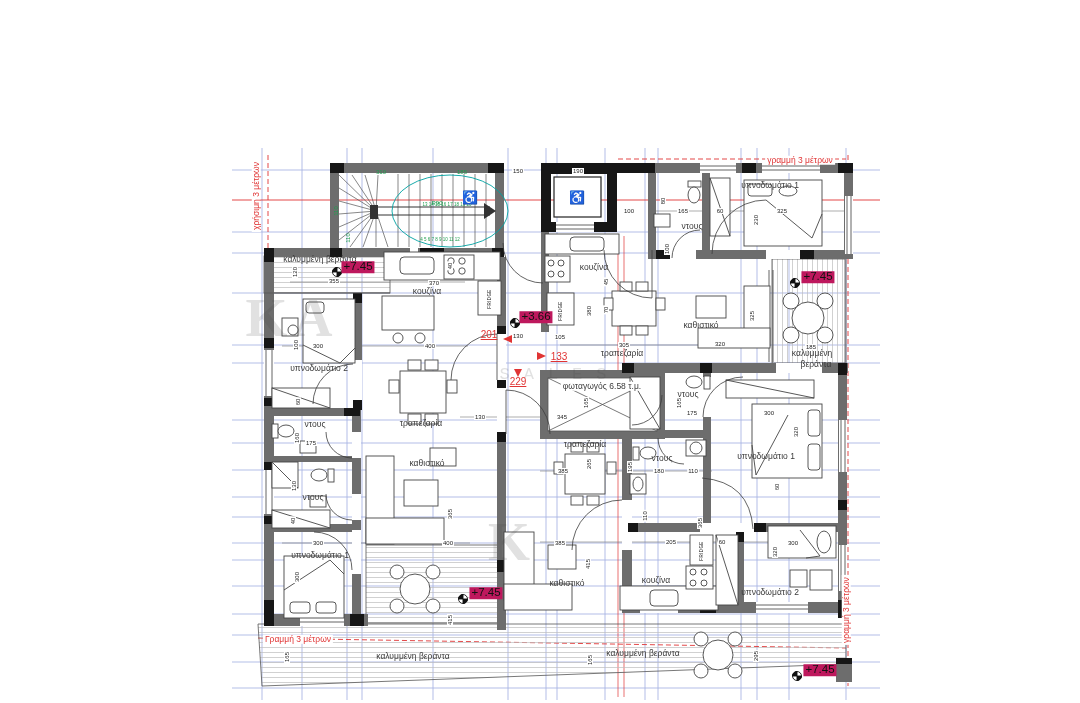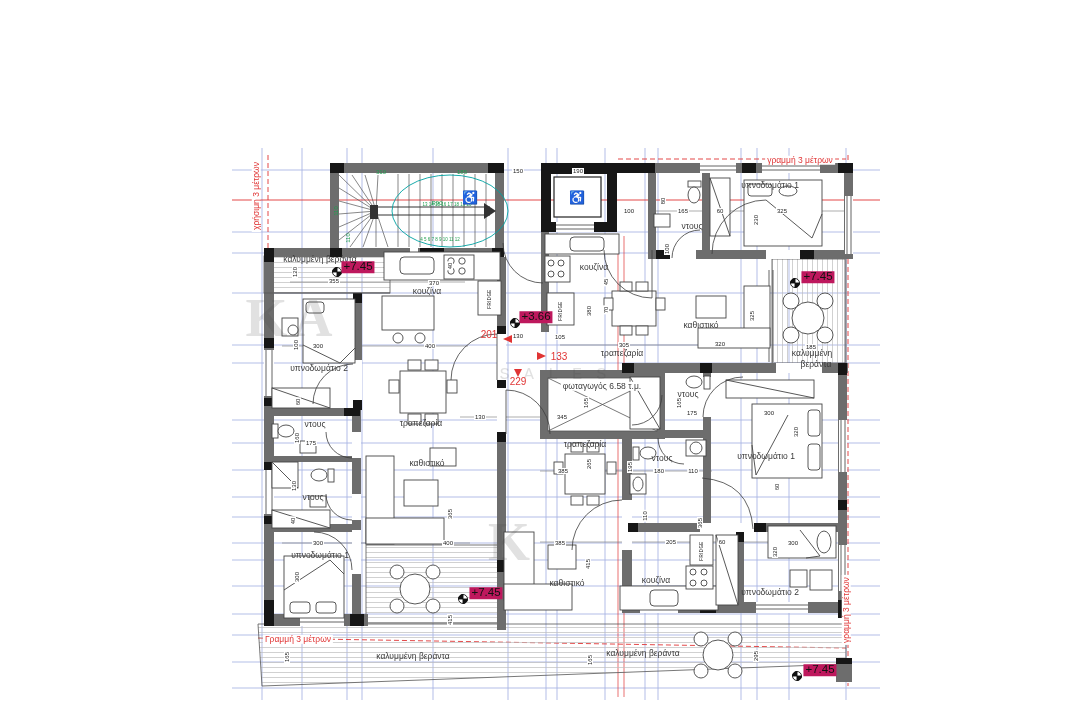--- a/index.html
+++ b/index.html
@@ -5,21 +5,21 @@
   html,body{margin:0;padding:0;background:#ffffff;}
   #canvas{position:relative;width:1080px;height:703px;background:#fff;overflow:hidden;
           font-family:"Liberation Sans",sans-serif;}
   #canvas svg{position:absolute;left:0;top:0;}
   #label-layer{position:absolute;left:0;top:0;width:100%;height:100%;}
   .lbl{position:absolute;white-space:nowrap;transform:translate(-50%,-50%);
        font-family:"Liberation Sans",sans-serif;line-height:1;}
   .room{font-size:8.5px;color:#3a3a3a;}
   .dim{font-size:6px;color:#1d1d1d;background:#fff;padding:0 1px;}
   .green{font-size:6px;color:#1f9e4f;background:transparent;}
-  .unit{font-size:10px;color:#e03434;}
+  .unit{font-size:10px;color:#e03434;text-decoration:underline;}
   .level{font-size:11.5px;color:#111;background:#be185d;padding:0 2px;}
   .fixture{font-size:4.5px;color:#222;letter-spacing:.4px;}
   .guide{font-size:8.5px;color:#e03434;background:#fff;padding:0 2px;}
   .chip{background:#fff;padding:0 2px;}
   .wm{position:absolute;transform:translate(-50%,-50%);font-family:"Liberation Serif",serif;
       color:rgba(70,70,70,0.16);pointer-events:none;}
   .wm-main{font-size:54px;font-weight:bold;letter-spacing:6px;}
   .wm-sub{font-size:17px;letter-spacing:14px;font-family:Liberation Mono, monospace;}
 </style>
 </head>

